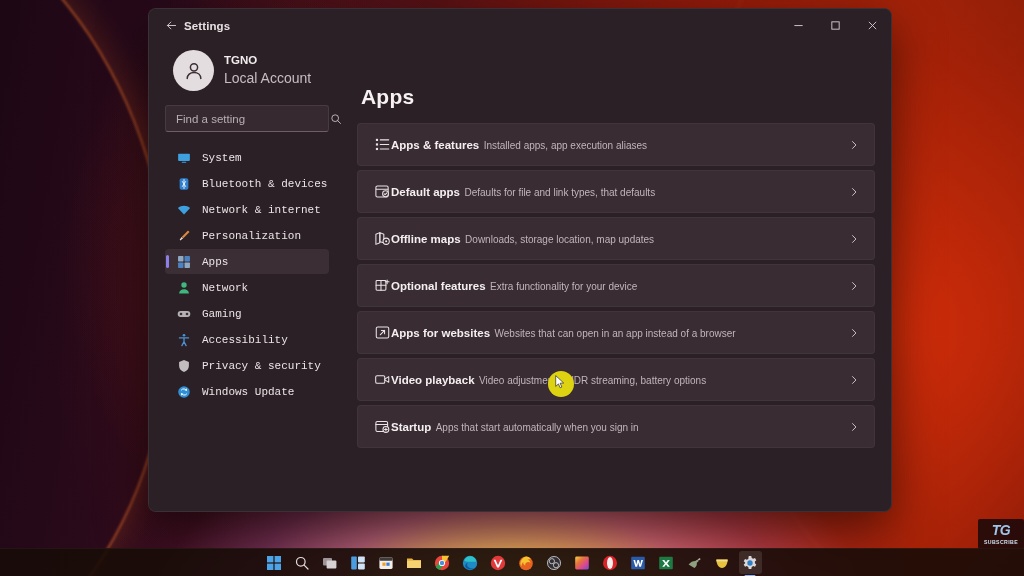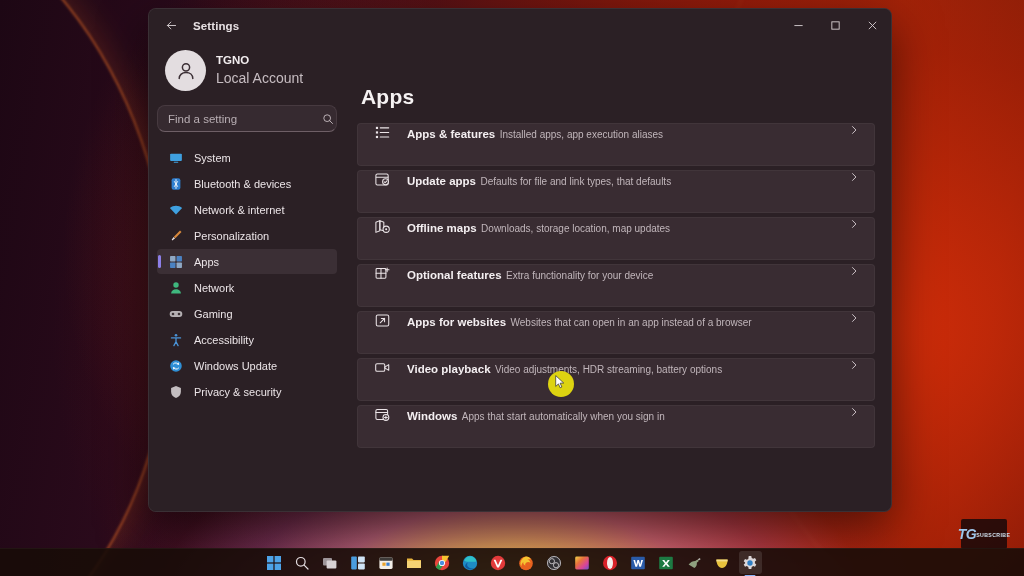--- a/index.html
+++ b/index.html
@@ -71,58 +71,58 @@
     position: relative;
     background: #2b2025;
   }
   #back-button {
     width: 26px; height: 26px; margin-left: 9px;
     display: flex; align-items: center; justify-content: center;
     border-radius: 4px; color: #cfc6ca; font-size: 13px;
   }
   #titlebar-title {
     font-size: 11.5px; font-weight: 600; color: #e8e1e4;
-    margin-left: 9px; letter-spacing: .1px;
+    margin-left: 0; letter-spacing: .1px;
   }
   #window-controls { position: absolute; right: 0; top: 0; display: flex; height: 33px; }
   .wc-btn {
     width: 37px; height: 33px;
     display: flex; align-items: center; justify-content: center;
     color: #d6ced1;
   }
   .wc-btn svg { display: block; }
 
   
   #window-body { flex: 1 1 auto; display: flex; min-height: 0; }
 
   
   #sidebar {
     width: 196px; flex: 0 0 196px;
-    padding: 0 8px;
+    padding: 0 16px;
     background: #2b2025;
     display: flex; flex-direction: column;
   }
   #account-block {
     display: flex; align-items: center; gap: 10px;
     padding: 8px 0 12px 8px;
   }
   #avatar {
     width: 41px; height: 41px; border-radius: 50%;
     background: #e3dde0; flex: 0 0 41px;
     display: flex; align-items: center; justify-content: center;
   }
   #account-name { font-size: 11.5px; font-weight: 700; color: #f2edef; line-height: 1.35; }
   #account-type { font-size: 14px; color: #c6bcc1; line-height: 1.35; }
 
   #search-wrap {
     margin: 2px 0 13px 0; height: 27px;
     background: #362a30;
     border: 1px solid #473a40;
     border-bottom: 1px solid #6e5f66;
-    border-radius: 8px;
+    border-radius: 3px;
     display: flex; align-items: center;
     padding: 0 8px 0 10px;
   }
   #search-input {
     flex: 1 1 auto; background: transparent; border: none; outline: none;
     color: #ded6da; font-size: 11.5px;
     font-family: "Liberation Sans", sans-serif;
   }
   #search-input::placeholder { color: #b8aeb3; }
   #search-icon { color: #cfc5ca; flex: 0 0 auto; display: flex; }
@@ -134,64 +134,63 @@
     padding-left: 12px; border-radius: 4px;
     font-size: 11px; color: #ebe4e7;
   }
   .nav-item.selected { background: #3b2f35; }
   .nav-item.selected::before {
     content: ""; position: absolute; left: 1px; top: 6px;
     width: 2.5px; height: 13px; border-radius: 2px;
     background: #8d7fe8;
   }
   .nav-icon { width: 14px; height: 14px; flex: 0 0 14px; display: flex; align-items: center; justify-content: center; }
-  .nav-label { white-space: nowrap; }
+  .nav-label { white-space: nowrap; font-family: Liberation Mono, monospace; }
 
   
   #main-pane {
     flex: 1 1 auto; min-width: 0;
     padding: 0 16px 0 12px;
     overflow: hidden;
   }
   #page-title {
     font-size: 21px; font-weight: 700; color: #f6f2f3;
     margin: 43px 0 14px 4px; letter-spacing: .2px;
   }
   #settings-list { display: flex; flex-direction: column; gap: 4px; }
   .settings-row {
     height: 43px;
     background: #392c32;
     border: 1px solid rgba(255,255,255,0.045);
     border-radius: 4px;
-    display: flex; align-items: flex-start;
+    display: flex; align-items: center;
     padding: 0 14px 0 16px;
-    gap: 16px;
   }
   .row-icon { width: 17px; height: 17px; flex: 0 0 17px; color: #ece5e8; display: flex; align-items: center; justify-content: center; }
   .row-text { flex: 1 1 auto; min-width: 0; }
   .row-title { font-size: 11.5px; font-weight: 600; color: #f4eff1; line-height: 1.4; }
   .row-sub { font-size: 10px; color: #c1b6bb; line-height: 1.4; }
   .row-chevron { flex: 0 0 auto; color: #cfc5ca; display: flex; }
 
   
   #cursor-highlight {
     position: absolute; left: 548px; top: 371px;
     width: 26px; height: 26px; border-radius: 50%;
     background: #ddd311;
     display: flex; align-items: flex-start; justify-content: flex-start;
   }
   #cursor-arrow { margin: 4px 0 0 7px; }
 
   
   #watermark {
-    position: absolute; right: 17px; bottom: 27px;
+    position: absolute; right: 0; bottom: 27px;
     width: 46px; height: 30px;
     background: rgba(10,6,10,0.78);
     border-radius: 2px;
-    display: flex; 
+    display: flex; flex-direction: column;
     align-items: center; justify-content: center;
   }
   #wm-tg { font-size: 14px; font-weight: 700; font-style: italic; color: #9fc6ea; line-height: 1; letter-spacing: -.5px; }
   #wm-sub { font-size: 5.2px; font-weight: 700; color: #cfe0ee; letter-spacing: .4px; margin-top: 2px; }
 
   
   #taskbar {
     position: absolute; left: 0; bottom: 0;
     width: 1024px; height: 28px;
     background: rgba(24,12,8,0.90);
@@ -356,35 +355,35 @@
                   <circle cx="8" cy="2.6" r="1.5" fill="#4a93d8" stroke="none"></circle>
                   <path d="M2.8 5.6h10.4M8 5.6v4.4M8 10l-2.4 4.4M8 10l2.4 4.4"></path>
                 </svg>
             </span>
             <span class="nav-label">Accessibility</span>
           </div>
 
           <div class="nav-item">
             <span class="nav-icon">
               <svg width="14" height="14" viewBox="0 0 16 16">
+                  <path d="M8 1.2l5.6 2.2v4.2c0 3.6-2.4 6.1-5.6 7.2-3.2-1.1-5.6-3.6-5.6-7.2V3.4z" fill="#c3bdc0"></path>
+                </svg>
+            </span>
+            <span class="nav-label">Privacy &amp; security</span>
+          </div>
+
+          <div class="nav-item">
+            <span class="nav-icon">
+              <svg width="14" height="14" viewBox="0 0 16 16">
                   <circle cx="8" cy="8" r="6.6" fill="#2f8fd6"></circle>
                   <path d="M11 6.2A3.6 3.6 0 005 5.6M5 9.8a3.6 3.6 0 006 .6" stroke="#fff" stroke-width="1.1" fill="none" stroke-linecap="round"></path>
                   <path d="M11.3 3.6v2.8H8.6zM4.7 12.4V9.6h2.7z" fill="#fff"></path>
                 </svg>
             </span>
             <span class="nav-label">Windows Update</span>
-          </div>
-
-          <div class="nav-item">
-            <span class="nav-icon">
-              <svg width="14" height="14" viewBox="0 0 16 16">
-                  <path d="M8 1.2l5.6 2.2v4.2c0 3.6-2.4 6.1-5.6 7.2-3.2-1.1-5.6-3.6-5.6-7.2V3.4z" fill="#c3bdc0"></path>
-                </svg>
-            </span>
-            <span class="nav-label">Privacy &amp; security</span>
           </div>
 
         </div>
       </div>
 
       <div id="main-pane">
         <div id="page-title">Apps</div>
 
         <div id="settings-list">
 
@@ -411,21 +410,21 @@
           <div class="settings-row">
             <span class="row-icon">
               <svg width="17" height="17" viewBox="0 0 18 18" fill="none" stroke="currentColor" stroke-width="1.1">
                 <rect x="2" y="3.2" width="13" height="11.6" rx="1.6"></rect>
                 <path d="M2 6.6h13"></path>
                 <circle cx="12.2" cy="11.4" r="3.1" fill="#392c32"></circle>
                 <path d="M10.8 11.4l1 1 1.9-2" stroke-linecap="round" stroke-linejoin="round"></path>
               </svg>
             </span>
             <span class="row-text">
-              <span class="row-title">Update apps</span>
+              <span class="row-title">Default apps</span>
               <span class="row-sub">Defaults for file and link types, that defaults</span>
             </span>
             <span class="row-chevron">
               <svg width="12" height="12" viewBox="0 0 16 16" fill="none" stroke="currentColor" stroke-width="1.3" stroke-linecap="round" stroke-linejoin="round">
                   <path d="M6 3.4L10.6 8 6 12.6"></path>
                 </svg>
             </span>
           </div>
 
           <div class="settings-row">
@@ -506,21 +505,21 @@
           <div class="settings-row">
             <span class="row-icon">
               <svg width="17" height="17" viewBox="0 0 18 18" fill="none" stroke="currentColor" stroke-width="1.1" stroke-linecap="round">
                 <rect x="2" y="3.6" width="12.4" height="10.6" rx="1.5"></rect>
                 <path d="M2 6.8h12.4"></path>
                 <circle cx="12.6" cy="12.2" r="3.1" fill="#392c32"></circle>
                 <path d="M12.6 10.7v3M11.1 12.2h3"></path>
               </svg>
             </span>
             <span class="row-text">
-              <span class="row-title">Windows</span>
+              <span class="row-title">Startup</span>
               <span class="row-sub">Apps that start automatically when you sign in</span>
             </span>
             <span class="row-chevron">
               <svg width="12" height="12" viewBox="0 0 16 16" fill="none" stroke="currentColor" stroke-width="1.3" stroke-linecap="round" stroke-linejoin="round">
                   <path d="M6 3.4L10.6 8 6 12.6"></path>
                 </svg>
             </span>
           </div>
 
         </div>

